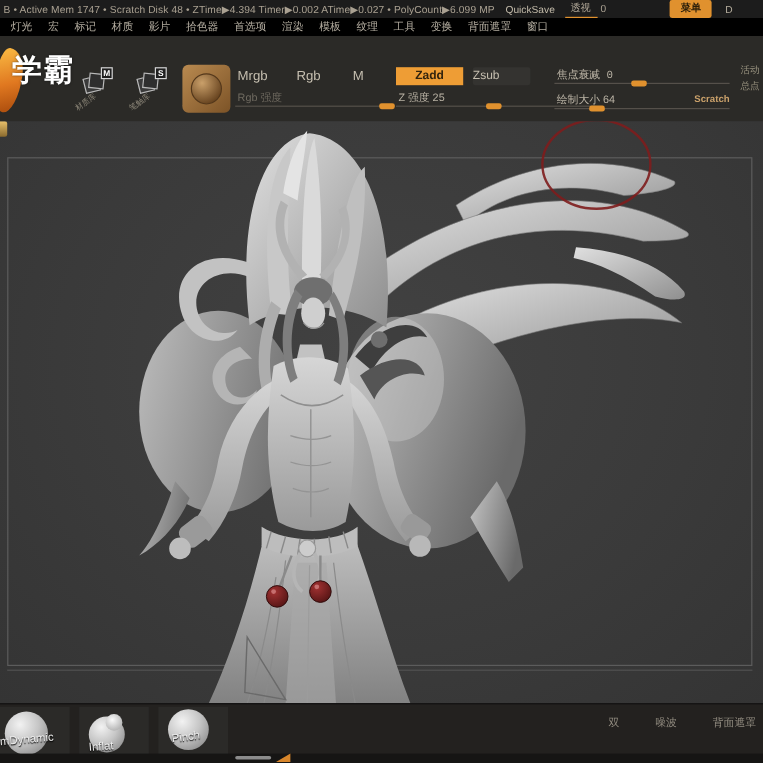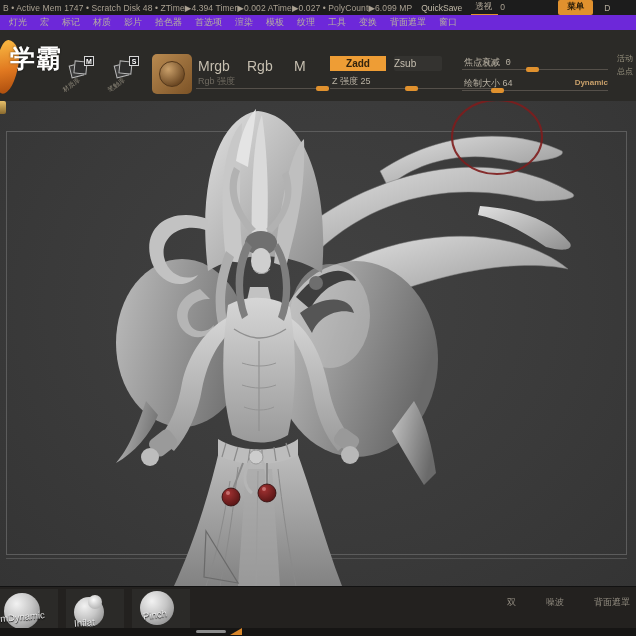--- a/index.html
+++ b/index.html
@@ -14,21 +14,21 @@
   .titlebar .stats { letter-spacing:0.1px; }
   .titlebar .qsave { color:#c4bcab; }
   .persp { position:relative; display:flex; gap:8px; align-items:center; padding:1px 6px 2px 4px;
     border-bottom:1px solid #454340; min-width:78px; }
   .persp .pfill { position:absolute; left:0; bottom:-1px; width:34%; height:2px; background:#e0912e; }
   .menu-btn { background:#e0912e; color:#2a1e0a; font-weight:bold; border-radius:2px;
     padding:1px 9px 2px; font-size:8.5px; }
   .clipD { margin-left:2px; color:#b6ae9e; }
 
   
-  .menubar { position:absolute; top:15px; left:0; width:636px; height:15px; background:#6d28d9;
+  .menubar { position:absolute; top:15px; left:0; width:636px; height:15px; background:#000000;
     display:flex; align-items:center; gap:13px; padding-left:9px; font-size:9px; color:#b5aea1;
     white-space:nowrap; overflow:hidden;font-family:Liberation Mono, monospace; }
   .menubar span { cursor:default; }
 
   
   .shelf { position:absolute; top:30px; left:0; width:636px; height:71px; background:#2b2a27; }
 
   .logo { position:absolute; left:0; top:4px; width:64px; height:64px; overflow:hidden; }
   .logo .splash { position:absolute; left:-4px; top:6px; width:22px; height:54px;
     background:linear-gradient(160deg,#f6b13e 10%,#e07820 55%,#b35310 90%);
@@ -45,21 +45,21 @@
     border:1px solid #d6d6d6; color:#fff; font-size:7px; font-weight:bold; text-align:center;
     line-height:9px; }
   .msr-btn .mlabel { position:absolute; left:-4px; bottom:4px; font-size:6.5px; color:#8d8779;
     transform:rotate(-35deg); white-space:nowrap; }
 
   .mat-swatch { position:absolute; left:152px; top:24px; width:40px; height:40px; border-radius:5px;
     background:linear-gradient(135deg,#b98a50,#7c5327); }
   .mat-swatch .ball { position:absolute; left:7px; top:7px; width:26px; height:26px; border-radius:50%;
     background:radial-gradient(circle at 35% 30%, #caa06a, #6b4722 75%); border:1px solid #54381b; }
 
-  .txt-btn { position:absolute; font-size:14px; color:#c6bfb0; padding:1px 4px; }
+  .txt-btn { position:absolute; font-size:11px; color:#c6bfb0; padding:1px 4px; }
   .zadd { position:absolute; left:330px; top:26px; width:56px; height:15px; background:#ee9d35;
     color:#32230d; font-weight:bold; font-size:10px; text-align:center; line-height:15px;
     border-radius:0; }
   .zsub { position:absolute; left:394px; top:26px; width:48px; height:15px; background:#343330;
     color:#c6bfb0; font-size:10px; line-height:15px; border-radius:2px; }
   .zcut { position:absolute; left:452px; top:26px; width:44px; height:15px; color:#6b665c;
     font-size:10px; text-align:right; line-height:15px; }
 
   .slider { position:absolute; height:14px; font-size:9px; color:#b9b2a4; }
   .slider .lab { position:absolute; left:2px; top:0; white-space:nowrap; }
@@ -197,21 +197,21 @@
       </span>
       <span class="track"></span>
       <span class="handle" style="left:44%;"></span>
     </div>
 
     <div class="slider" style="left:462px; top:47px; width:146px;">
       <span class="lab">
         <span>绘制大小</span>
         <span>64</span>
       </span>
-      <span class="dyn">Dynamic</span>
+      <span class="dyn">Scratch</span>
       <span class="track"></span>
       <span class="handle" style="left:20%;"></span>
     </div>
 
     <div class="clip-col">
       <div>活动</div>
       <div>总点</div>
     </div>
   </div>
 

